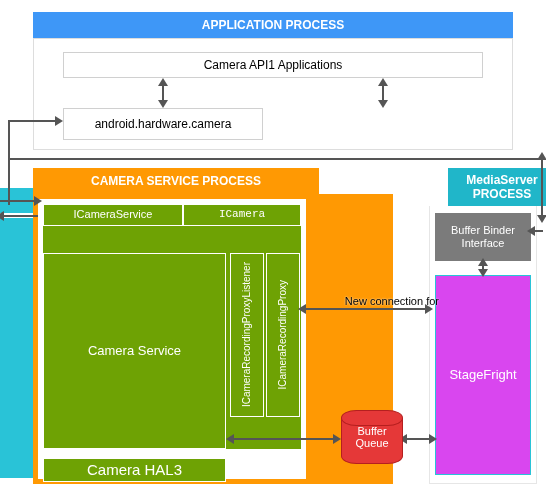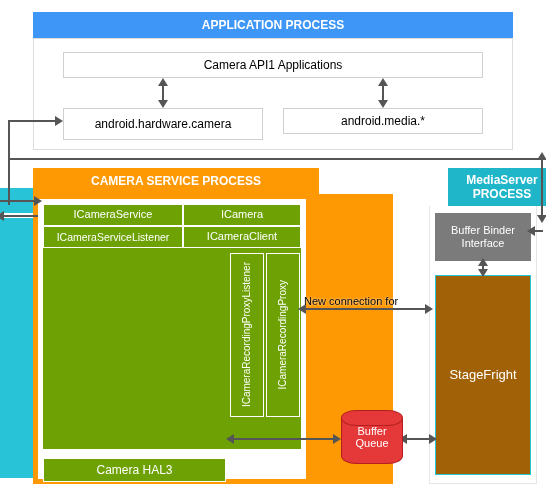--- a/index.html
+++ b/index.html
@@ -11,21 +11,21 @@
 
   
   .app-header { background: #3e97f7; border-color: #3e97f7; color: #fff; }
   .app-body { background: #fff; border-color: #ddd; }
   .whitebox { background: #fff; border-color: #d0d0d0; }
   .camsvc-header { background: #ff9903; border-color: #ff9903; color: #fff; }
   .orange-body { background: #ff9903; border-color: #ff9903; }
   .green-body { background: #6ea204; border-color: #fff; color: #fff; }
   .green-sub { background: #6ea204; border: 1px solid #fff; color: #fff; }
   .mediaserver-header { background: #20b6c9; border-color: #20b6c9; color: #fff; margin-left: 19px; }
-  .cyan-body { background: #a16207; border-color: #29c3d7; color: #fff; align-items: center; }
+  .cyan-body { background: #d946ef; border-color: #29c3d7; color: #fff; align-items: center; }
   .gray-box { background: #7b7b7b; border-color: #7b7b7b; color: #fff; }
   .cyan-left { background: #29c3d7; border: none; }
 
   .vtext { writing-mode: vertical-rl; transform: rotate(180deg); }
 
   
   .cylinder { position: absolute; }
   .cyl-body { position: absolute; left:0; right:0; top:8px; bottom:8px; background:#e53838; border:1px solid #b51f1f; border-top:none; border-bottom:none; }
   .cyl-top { position:absolute; left:0; right:0; top:0; height:16px; background:#e53838; border:1px solid #b51f1f; border-radius:50%/100%; }
   .cyl-bot { position:absolute; left:0; right:0; bottom:0; height:16px; background:#e53838; border:1px solid #b51f1f; border-radius:50%/100%; }
@@ -53,57 +53,51 @@
   </div>
   <div class="box app-body" style="left:33px; top:38px; width:480px; height:112px;"></div>
 
   <div class="box whitebox" style="left:63px; top:52px; width:420px; height:26px;">
     <span class="label">Camera API1 Applications</span>
   </div>
 
   <div class="box whitebox" style="left:63px; top:108px; width:200px; height:32px;">
     <span class="label">android.hardware.camera</span>
   </div>
-  <div class="box whitebox" style="left:283px; top:108px; width:200px; height:26px;">
-    <span class="label">android.media.*</span>
-  </div>
 
   <div class="cyan-left" style="position:absolute; left:0; top:188px; width:33px; height:25px;"></div>
   <div class="cyan-left" style="position:absolute; left:0; top:218px; width:33px; height:260px;"></div>
 
   <div class="box camsvc-header bold" style="left:33px; top:168px; width:286px; height:26px;">
     <span class="label">CAMERA SERVICE PROCESS</span>
   </div>
   <div class="box orange-body" style="left:33px; top:194px; width:360px; height:290px;"></div>
   <div style="position:absolute; left:38px; top:199px; width:268px; height:280px; background:#fff;"></div>
 
   <div class="box green-body" style="left:43px; top:204px; width:258px; height:245px; border:none;"></div>
 
   <div class="box green-sub" style="left:43px; top:204px; width:140px; height:22px; font-size:11px;">
     <span class="label">ICameraService</span>
   </div>
-  <div class="box green-sub" style="left:183px; top:204px; width:118px; height:22px; font-size:11px;">
+  <div class="box green-sub" style="left:183px; top:204px; width:118px; height:22px; font-size:11px;font-family:Liberation Mono, monospace;">
     <span class="label">ICamera</span>
   </div>
-  <div class="box green-sub" style="left:43px; top:226px; width:140px; height:22px; font-size:10.5px;">
-    <span class="label">ICameraServiceListener</span>
+
+  <div class="box green-sub" style="left:43px; top:253px; width:183px; height:196px; font-size:13px;">
+    <span class="label">Camera Service</span>
   </div>
-  <div class="box green-sub" style="left:183px; top:226px; width:118px; height:22px; font-size:11px;">
-    <span class="label">ICameraClient</span>
-  </div>
-
 
   <div class="box green-sub" style="left:230px; top:253px; width:34px; height:164px;">
     <span class="label vtext" style="font-size:10px;">ICameraRecordingProxyListener</span>
   </div>
   <div class="box green-sub" style="left:266px; top:253px; width:34px; height:164px;">
     <span class="label vtext" style="font-size:10px;">ICameraRecordingProxy</span>
   </div>
 
-  <div class="box green-sub" style="left:43px; top:458px; width:183px; height:24px; font-size:12px;">
+  <div class="box green-sub" style="left:43px; top:458px; width:183px; height:24px; font-size:15px;">
     <span class="label">Camera HAL3</span>
   </div>
 
   <div class="box mediaserver-header bold" style="left:429px; top:168px; width:108px; height:38px; font-size:12px;">
     <span class="label">MediaServer PROCESS</span>
   </div>
   <div style="position:absolute; left:429px; top:206px; width:108px; height:278px; background:#fff; border-left:1px solid #e6e6e6; border-right:1px solid #e6e6e6; border-bottom:1px solid #e6e6e6;"></div>
 
   <div class="box gray-box" style="left:435px; top:213px; width:96px; height:48px; font-size:11px;">
     <span class="label">Buffer Binder Interface</span>
@@ -138,21 +132,21 @@
   <div class="ah up" style="left:537px; top:152px;"></div>
 
   <div class="arrow h" style="left:0px; top:200px; width:38px;"></div>
   <div class="ah right" style="left:34px; top:196px;"></div>
   <div class="arrow h" style="left:0px; top:215px; width:38px;"></div>
   <div class="ah left" style="left:-4px; top:211px;"></div>
 
   <div class="arrow h" style="left:304px; top:308px; width:125px;"></div>
   <div class="ah left" style="left:298px; top:304px;"></div>
   <div class="ah right" style="left:425px; top:304px;"></div>
-  <div class="conn-label" style="left:304px; top:295px; width:115px; text-align:left; text-shadow:0 0 2px #fff;">
+  <div class="conn-label" style="left:324px; top:295px; width:115px; text-align:right; text-shadow:0 0 2px #fff;">
     <span>New connection for</span>
   </div>
 
   <div class="arrow h" style="left:232px; top:438px; width:105px;"></div>
   <div class="ah left" style="left:226px; top:434px;"></div>
   <div class="ah right" style="left:333px; top:434px;"></div>
 
   <div class="arrow h" style="left:405px; top:438px; width:28px;"></div>
   <div class="ah left" style="left:399px; top:434px;"></div>
   <div class="ah right" style="left:429px; top:434px;"></div>

